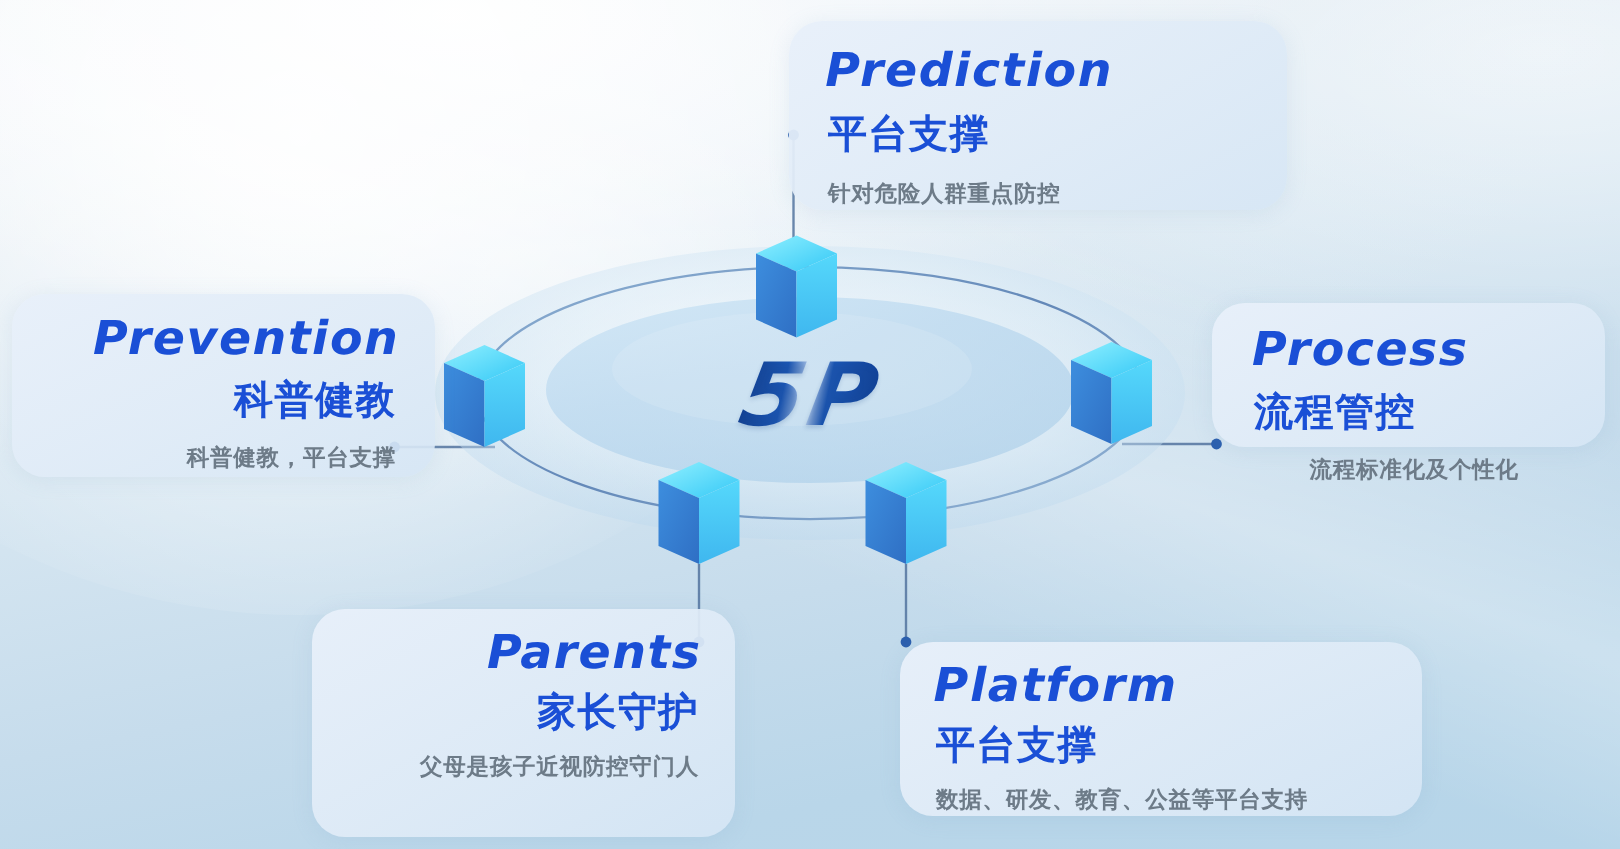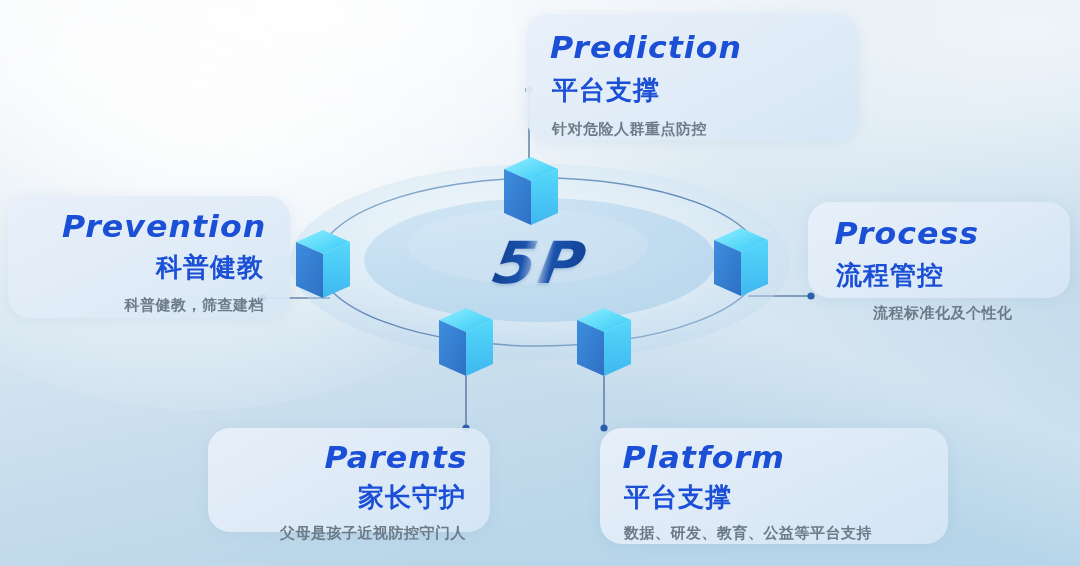--- a/index.html
+++ b/index.html
@@ -83,21 +83,21 @@
   #card-prevention{left:8px;top:196px;width:282px;height:122px;}
   #card-prevention .en{position:absolute;right:26px;top:15px;font-size:31px;}
   #card-prevention .cn{position:absolute;right:26px;top:58px;font-size:26px;letter-spacing:1px;}
   #card-prevention .sub{position:absolute;right:26px;top:102px;font-size:15px;letter-spacing:.5px;}
 
   #card-process{left:808px;top:202px;width:262px;height:96px;}
   #card-process .en{position:absolute;left:28px;top:16px;font-size:31px;}
   #card-process .cn{position:absolute;left:28px;top:60px;font-size:26px;letter-spacing:1px;}
   #card-process .sub{position:absolute;left:28px;top:104px;font-size:15px;letter-spacing:.5px;margin-left:37px;}
 
-  #card-parents{left:208px;top:428px;width:282px;height:104px;}
+  #card-parents{left:208px;top:406px;width:282px;height:152px;}
   #card-parents .en{position:absolute;right:24px;top:14px;font-size:31px;}
   #card-parents .cn{position:absolute;right:24px;top:56px;font-size:26px;letter-spacing:1px;margin-left:43px;}
   #card-parents .sub{position:absolute;right:24px;top:98px;font-size:15px;letter-spacing:.5px;}
 
   #card-platform{left:600px;top:428px;width:348px;height:116px;text-align:center;}
   #card-platform .en{position:absolute;left:24px;top:14px;font-size:31px;}
   #card-platform .cn{position:absolute;left:24px;top:56px;font-size:26px;letter-spacing:1px;}
   #card-platform .sub{position:absolute;left:24px;top:98px;font-size:15px;letter-spacing:.5px;}
 </style>
 </head>
@@ -231,21 +231,21 @@
 
   <div class="card" id="card-prediction">
     <div class="en">Prediction</div>
     <div class="cn">平台支撑</div>
     <div class="sub">针对危险人群重点防控</div>
   </div>
 
   <div class="card" id="card-prevention">
     <div class="en">Prevention</div>
     <div class="cn">科普健教</div>
-    <div class="sub">科普健教，筛查建档</div>
+    <div class="sub">科普健教，平台支撑</div>
   </div>
 
   <div class="card" id="card-process">
     <div class="en">Process</div>
     <div class="cn">流程管控</div>
     <div class="sub">流程标准化及个性化</div>
   </div>
 
   <div class="card" id="card-parents">
     <div class="en">Parents</div>

